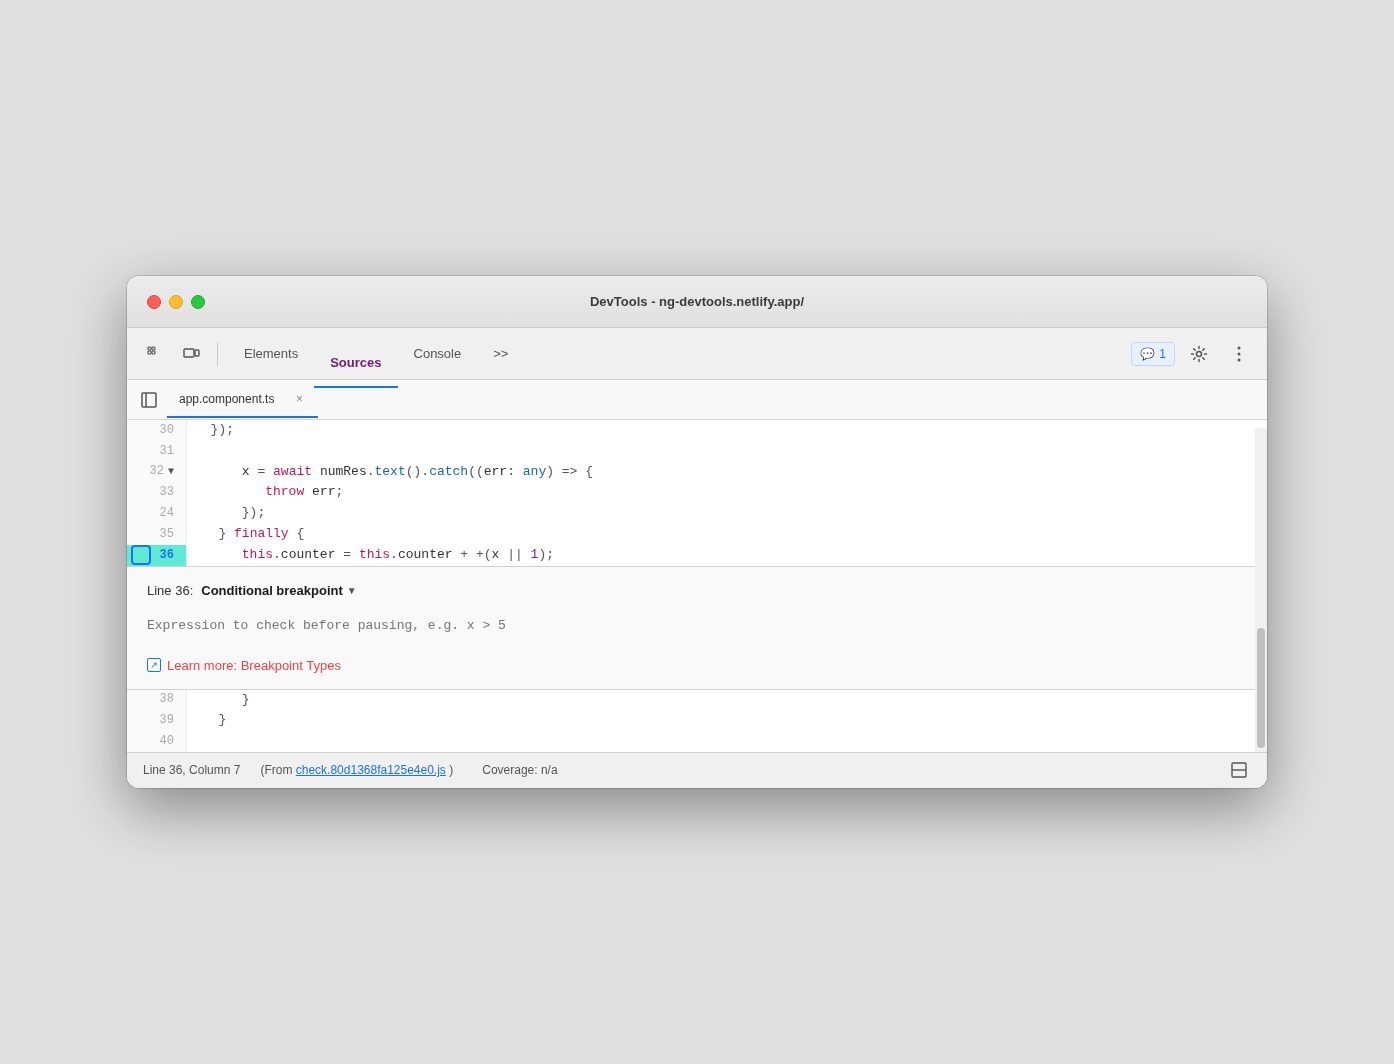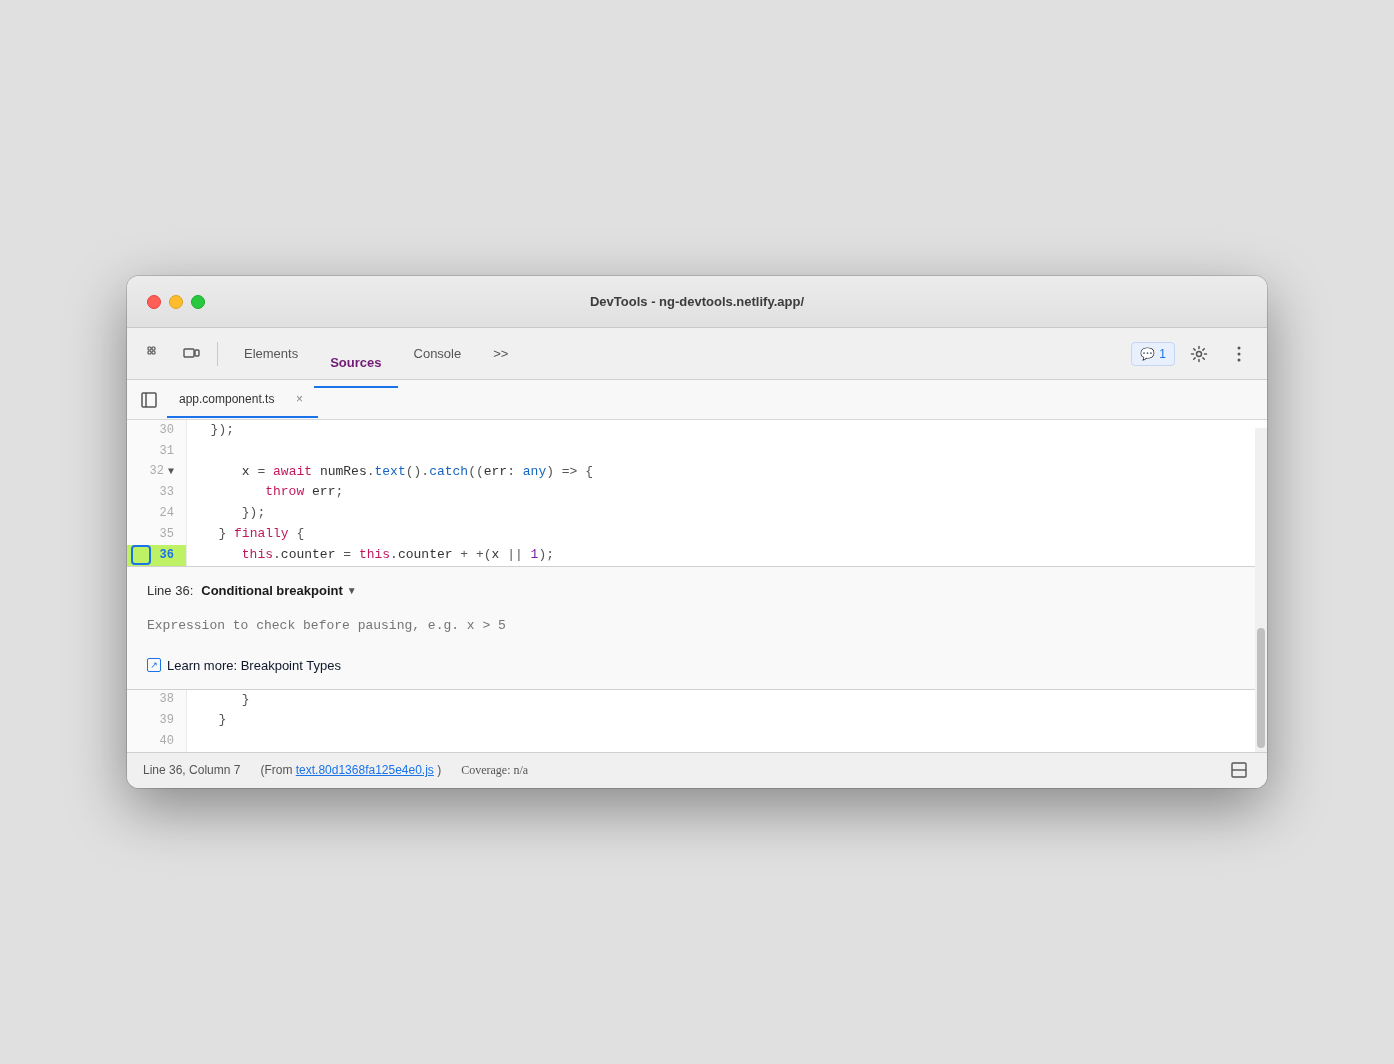--- a/index.html
+++ b/index.html
@@ -242,21 +242,21 @@
       font-size: 12px;
       background: #fafafa;
       border-right: 1px solid #ebebeb;
       display: flex;
       align-items: center;
       justify-content: flex-end;
       position: relative;
     }
 
     .line-num.active-line {
-      background: #bef264;
+      background: #5eead4;
       color: #1a73e8;
       font-weight: bold;
     }
 
     .line-num.active-line::before {
       content: '';
       position: absolute;
       left: 4px;
       top: 50%;
       transform: translateY(-50%);
@@ -314,21 +314,21 @@
     }
 
     .bp-learn-more {
       display: flex;
       align-items: center;
       gap: 6px;
       margin-top: 8px;
     }
 
     .bp-learn-more a {
-      color: #0f172a;
+      color: #ef4444;
       text-decoration: none;
       font-size: 13px;
     }
 
     .ext-link-icon {
       width: 14px;
       height: 14px;
       border: 1.5px solid #1a73e8;
       border-radius: 2px;
       display: inline-flex;
@@ -564,24 +564,24 @@
 
     <div class="scrollbar">
       <div class="scrollbar-thumb"></div>
     </div>
   </div>
 
   <div class="status-bar">
     <span>Line 36, Column 7</span>
     <span>
       <span>(From</span>
-      <span class="status-link">text.80d1368fa125e4e0.js</span>
+      <span class="status-link">check.80d1368fa125e4e0.js</span>
       <span>)</span>
     </span>
-    <span style="margin-left:0;font-family:Liberation Serif, serif;">Coverage: n/a</span>
+    <span style="margin-left:9px;">Coverage: n/a</span>
     <div style="margin-left:auto;">
       <button class="toolbar-icon-btn" style="width:24px;height:24px;">
         <svg width="16" height="16" viewBox="0 0 16 16" fill="none">
           <rect x="1" y="1" width="14" height="14" rx="1" fill="none" stroke="#555" stroke-width="1.4"></rect>
           <line x1="1" y1="8" x2="15" y2="8" stroke="#555" stroke-width="1.4"></line>
         </svg>
       </button>
     </div>
   </div>
 </div>

